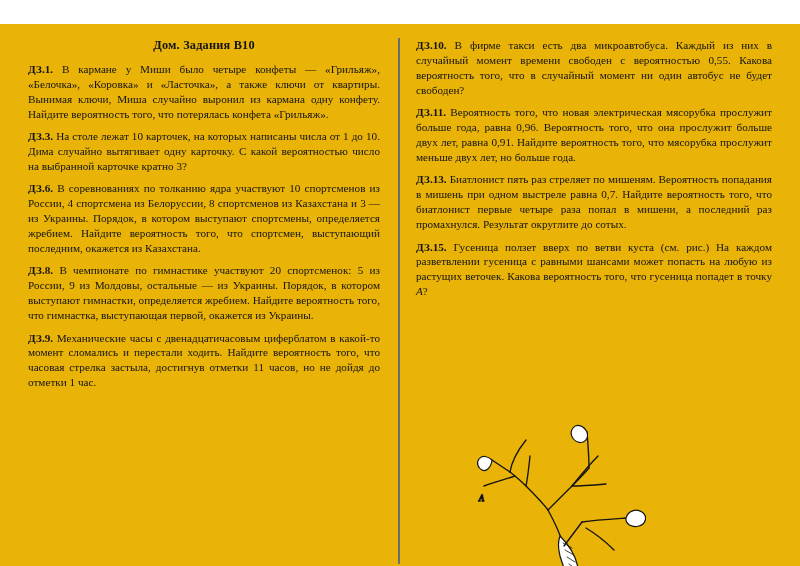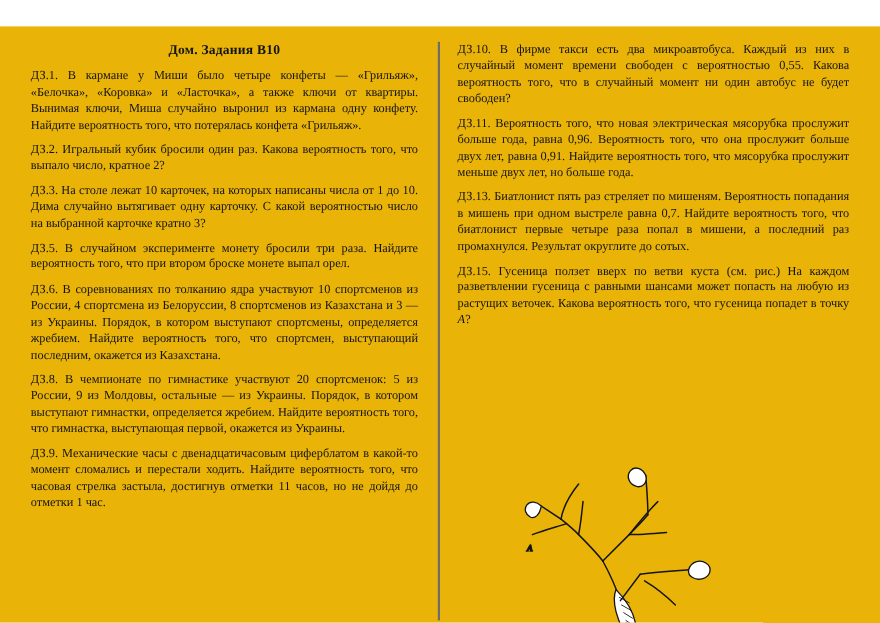--- a/index.html
+++ b/index.html
@@ -61,21 +61,21 @@
     font-size: 11.2px;
     line-height: 1.333;
     text-align: justify;
     text-justify: inter-word;
     margin: 0 0 7.5px 0;
     hyphens: auto;
     -webkit-hyphens: auto;
   }
   .problem:last-child { margin-bottom: 0; }
   .problem .tag {
-    font-weight: normal;
+    font-weight: bold;
   }
   .problem .it { font-style: italic; }
 
   
   .figure {
     position: absolute;
     left: 468px;
     top: 382px;
     width: 230px;
     height: 182px;
@@ -97,35 +97,27 @@
 
   <div class="col col-left">
 
     <h1 class="doc-title">Дом. Задания B10</h1>
 
     <p class="problem">
       <span class="tag">ДЗ.1.</span>
       <span>В кармане у Миши было четыре конфеты — «Грильяж», «Белочка», «Коровка» и «Ласточка», а также ключи от квартиры. Вынимая ключи, Миша случайно выронил из кармана одну конфету. Найдите вероятность того, что потерялась конфета «Грильяж».</span>
     </p>
 
-    <p class="problem">
-      <span class="tag">ДЗ.2.</span>
-      <span>Игральный кубик бросили один раз. Какова вероятность того, что выпало число, кратное 2?</span>
-    </p>
 
     <p class="problem">
       <span class="tag">ДЗ.3.</span>
       <span>На столе лежат 10 карточек, на которых написаны числа от 1 до 10. Дима случайно вытягивает одну карточку. С какой вероятностью число на выбранной карточке кратно 3?</span>
     </p>
 
 
-    <p class="problem">
-      <span class="tag">ДЗ.5.</span>
-      <span>В случайном эксперименте монету бросили три раза. Найдите вероятность того, что при втором броске монете выпал орел.</span>
-    </p>
 
     <p class="problem">
       <span class="tag">ДЗ.6.</span>
       <span>В соревнованиях по толканию ядра участвуют 10 спортсменов из России, 4 спортсмена из Белоруссии, 8 спортсменов из Казахстана и 3 — из Украины. Порядок, в котором выступают спортсмены, определяется жребием. Найдите вероятность того, что спортсмен, выступающий последним, окажется из Казахстана.</span>
     </p>
 
 
     <p class="problem">
       <span class="tag">ДЗ.8.</span>
       <span>В чемпионате по гимнастике участвуют 20 спортсменок: 5 из России, 9 из Молдовы, остальные — из Украины. Порядок, в котором выступают гимнастки, определяется жребием. Найдите вероятность того, что гимнастка, выступающая первой, окажется из Украины.</span>

